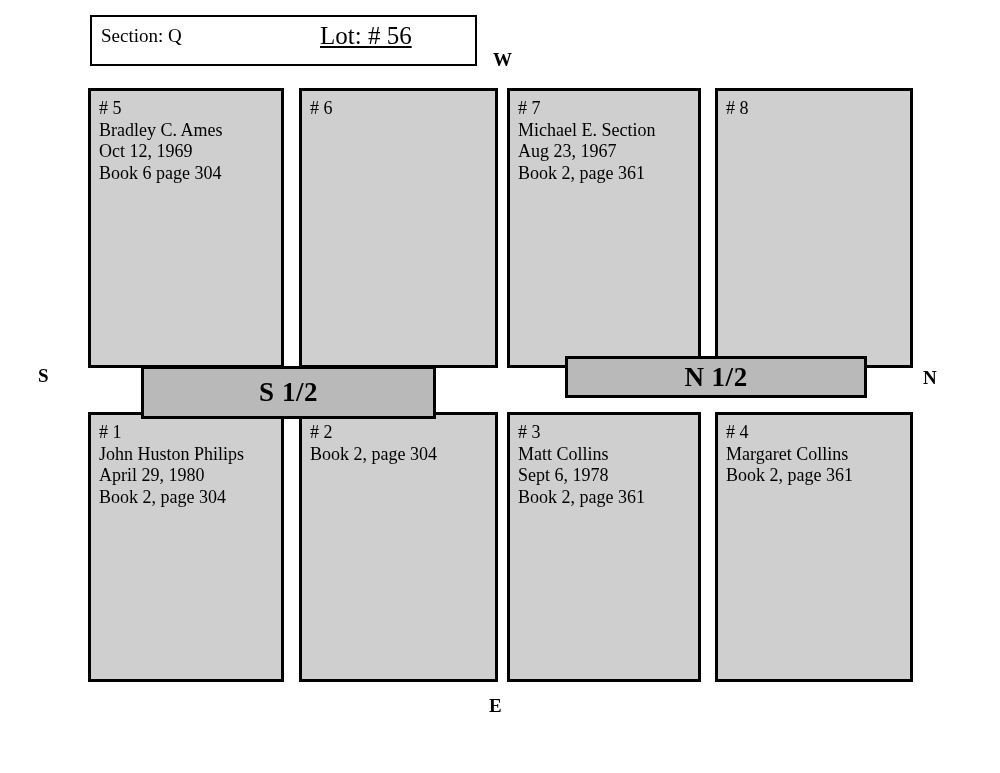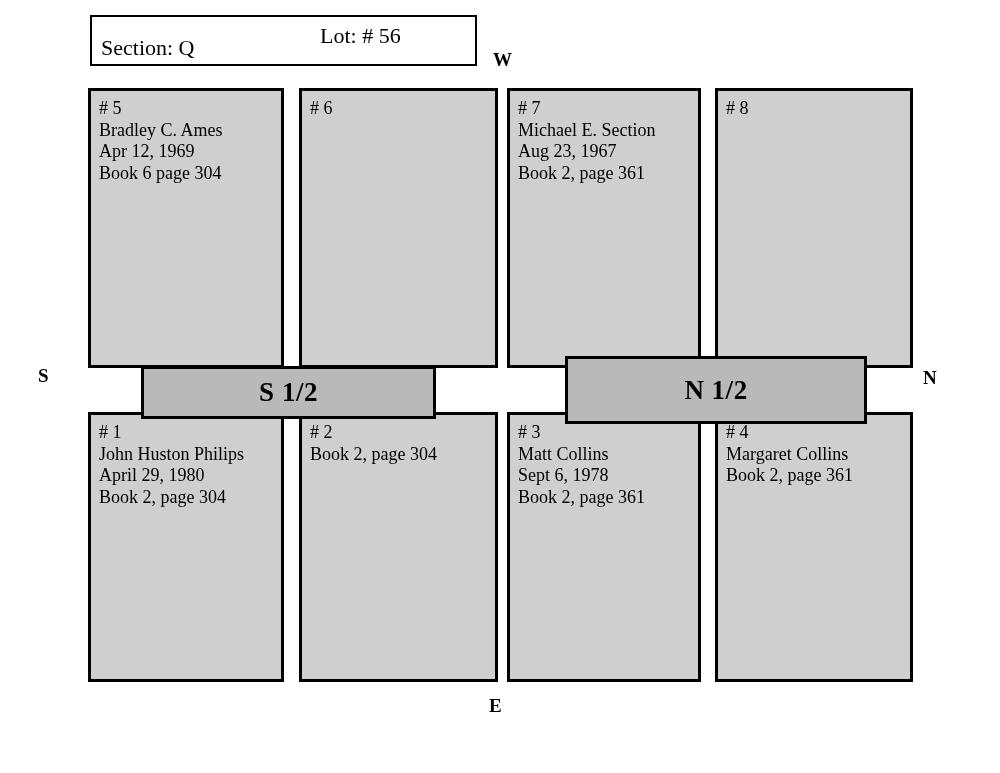--- a/index.html
+++ b/index.html
@@ -27,32 +27,33 @@
     top: 15px;
     width: 387px;
     height: 51px;
     border: 2px solid #000000;
     background: #ffffff;
     box-sizing: border-box;
   }
   .header-box .hdr-section {
     position: absolute;
     left: 9px;
-    top: 20px;
-    font-size: 22px;
+    top: 8px;
+    font-size: 19px;
     line-height: 22px;
     white-space: nowrap;
   }
   .header-box .hdr-lot {
     position: absolute;
     left: 228px;
     top: 8px;
-    font-size: 22px;
+    font-size: 25px;
     line-height: 22px;
     white-space: nowrap;
+    text-decoration: underline;
   }
 
   
   .compass {
     position: absolute;
     font-weight: bold;
     font-size: 19px;
     line-height: 20px;
   }
   .compass-w { left: 493px; top: 50px; }
@@ -104,21 +105,21 @@
     left: 141px;
     top: 353px;
     width: 295px;
     height: 53px;
     margin-top: 13px;
   }
   .banner-n {
     left: 565px;
     top: 356px;
     width: 302px;
-    height: 68px;
+    height: 42px;
   }
 </style>
 </head>
 <body>
 
 <div id="page">
 
   <div class="header-box">
     <span class="hdr-section">Section: Q</span>
     <span class="hdr-lot">Lot: # 56</span>
@@ -126,21 +127,21 @@
 
   <span class="compass compass-w">W</span>
   <span class="compass compass-s">S</span>
   <span class="compass compass-n">N</span>
   <span class="compass compass-e">E</span>
 
   <div class="plot col-1 row-top">
     <div class="plot-text">
       <div class="plot-line"># 5</div>
       <div class="plot-line">Bradley C. Ames</div>
-      <div class="plot-line">Apr 12, 1969</div>
+      <div class="plot-line">Oct 12, 1969</div>
       <div class="plot-line">Book 6 page 304</div>
     </div>
   </div>
 
   <div class="plot col-2 row-top">
     <div class="plot-text">
       <div class="plot-line"># 6</div>
       <div class="plot-line"></div>
       <div class="plot-line"></div>
       <div class="plot-line"></div>

